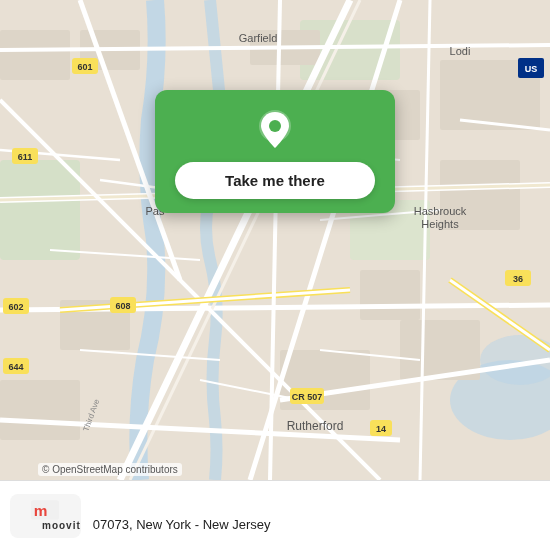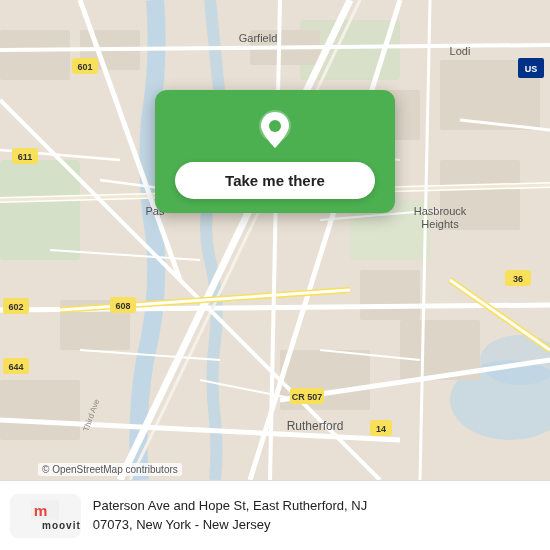--- a/index.html
+++ b/index.html
@@ -246,16 +246,16 @@
   <div class="moovit-logo">
     <svg class="moovit-icon" viewBox="0 0 40 28" xmlns="http://www.w3.org/2000/svg">
       <rect width="40" height="28" fill="#f0f0f0" rx="4"></rect>
 
       <text x="4" y="22" font-size="22" font-weight="bold" fill="#e8453c" font-family="Arial">m</text>
     </svg>
     <span class="moovit-text">moovit</span>
   </div>
 
   <div class="address-text">
-    <span>Paterson Ave and Hope St, East Rutherford, NJ</span><br>
+    <br>
     <span>07073, New York - New Jersey</span>
   </div>
 </div>
 
 </body></html>

